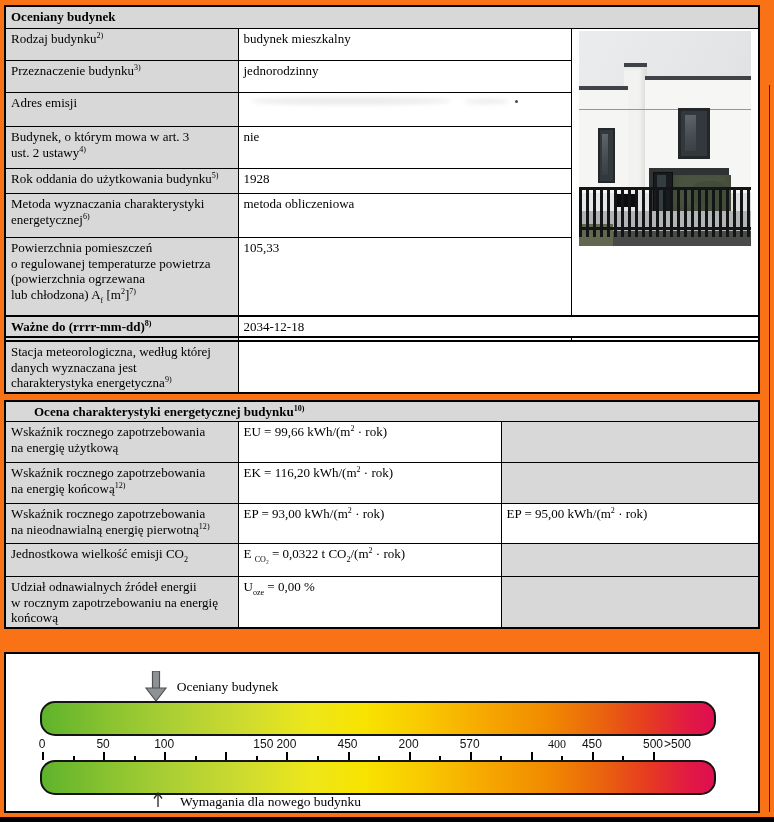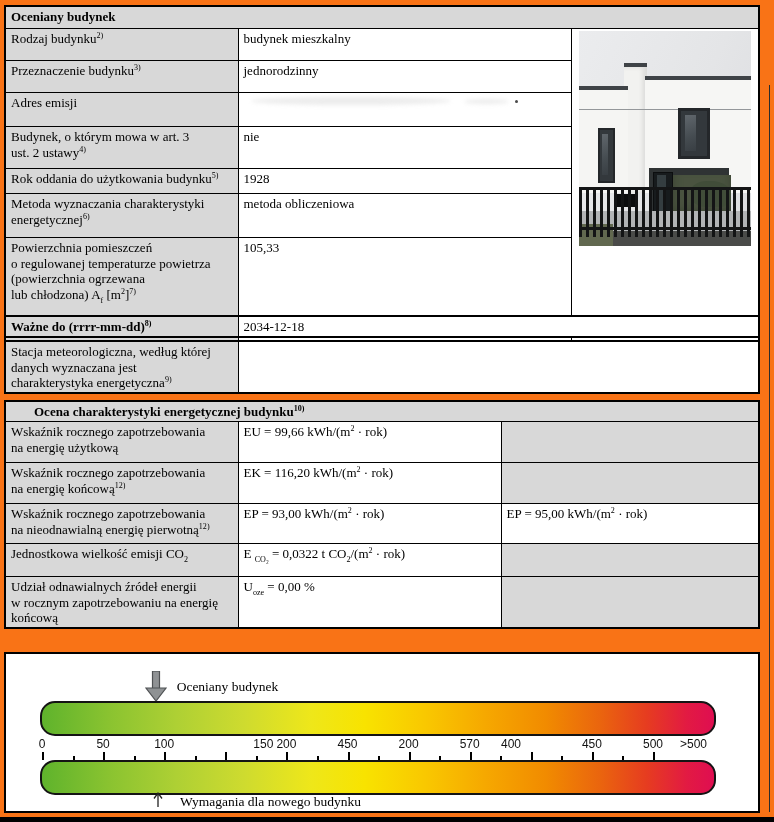--- a/index.html
+++ b/index.html
@@ -229,37 +229,37 @@
       <div class="tick-label" style="left: 208.3px; margin-left: 38px;">150</div>
       <div class="tick major" style="left: 225.3px;"></div>
       <div class="tick-label" style="left: 269.4px;">200</div>
       <div class="tick major" style="left: 286.4px;"></div>
       <div class="tick-label" style="left: 330.5px;">450</div>
       <div class="tick major" style="left: 347.5px;"></div>
       <div class="tick-label" style="left: 391.6px;">200</div>
       <div class="tick major" style="left: 408.6px;"></div>
       <div class="tick-label" style="left: 452.7px;">570</div>
       <div class="tick major" style="left: 469.7px;"></div>
-      <div class="tick-label" style="left: 494px;">400</div>
+      <div class="tick-label" style="left: 540px; font-family: Liberation Serif, serif;">400</div>
       <div class="tick major" style="left: 530.8px;"></div>
       <div class="tick-label" style="left: 574.9px;">450</div>
       <div class="tick major" style="left: 591.9px;"></div>
       <div class="tick-label" style="left: 636px;">500</div>
       <div class="tick major" style="left: 653px;"></div>
       <div class="tick minor" style="left: 72.55px;"></div>
       <div class="tick minor" style="left: 133.65px;"></div>
       <div class="tick minor" style="left: 194.75px;"></div>
       <div class="tick minor" style="left: 255.85px;"></div>
       <div class="tick minor" style="left: 316.95px;"></div>
       <div class="tick minor" style="left: 378.05px;"></div>
       <div class="tick minor" style="left: 439.15px;"></div>
       <div class="tick minor" style="left: 500.25px;"></div>
       <div class="tick minor" style="left: 561.35px;"></div>
       <div class="tick minor" style="left: 622.45px;"></div>
-      <div class="tick-label overflow" style="left: 664px; margin-left: 16px;">&gt;500</div>
+      <div class="tick-label overflow" style="left: 664px;">&gt;500</div>
     </div>
   <div class="ep-bar bottom" style="background: linear-gradient(90deg, rgb(95, 179, 44) 0%, rgb(138, 195, 48) 10%, rgb(174, 208, 52) 20%, rgb(206, 219, 47) 30%, rgb(238, 231, 26) 40%, rgb(248, 227, 0) 48%, rgb(249, 200, 0) 57%, rgb(246, 168, 0) 66%, rgb(241, 139, 0) 75%, rgb(234, 101, 14) 83%, rgb(230, 60, 32) 90%, rgb(226, 26, 67) 96%, rgb(223, 14, 81) 100%);"></div>
 
   <svg class="marker-up" viewBox="0 0 12 17" style="left: 152.09px;">
     <path d="M6 16 L6 3 M2 7.5 L6 2 L10 7.5" fill="none" stroke="#222" stroke-width="1.3"></path>
   </svg>
   <div class="marker-label lab-up" style="left: 180.09px;">Wymagania dla nowego budynku</div>
 
   <div class="scan-line"></div>
   <div class="bottom-bar"></div>

